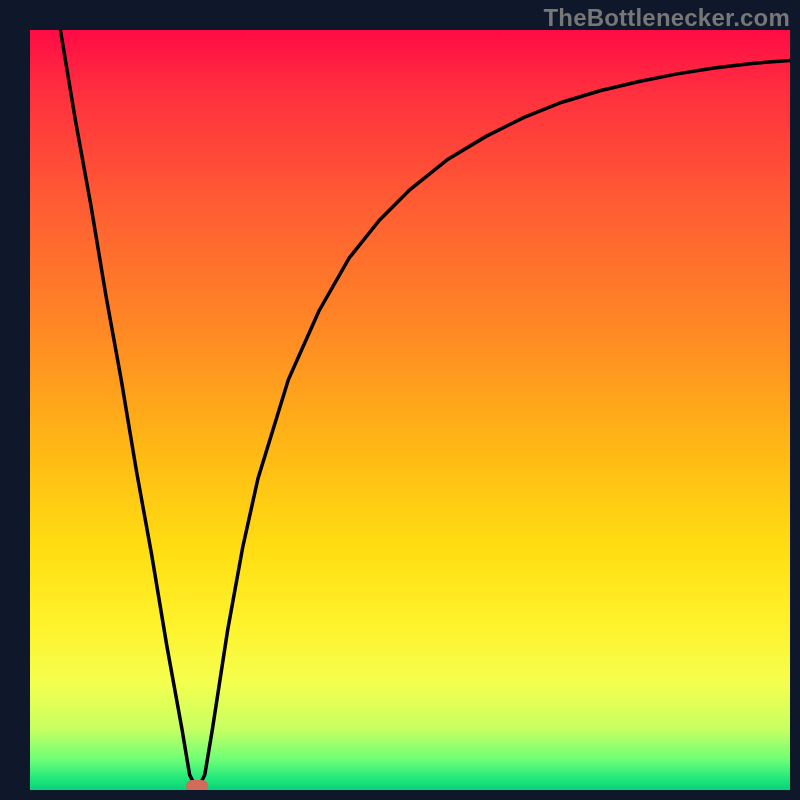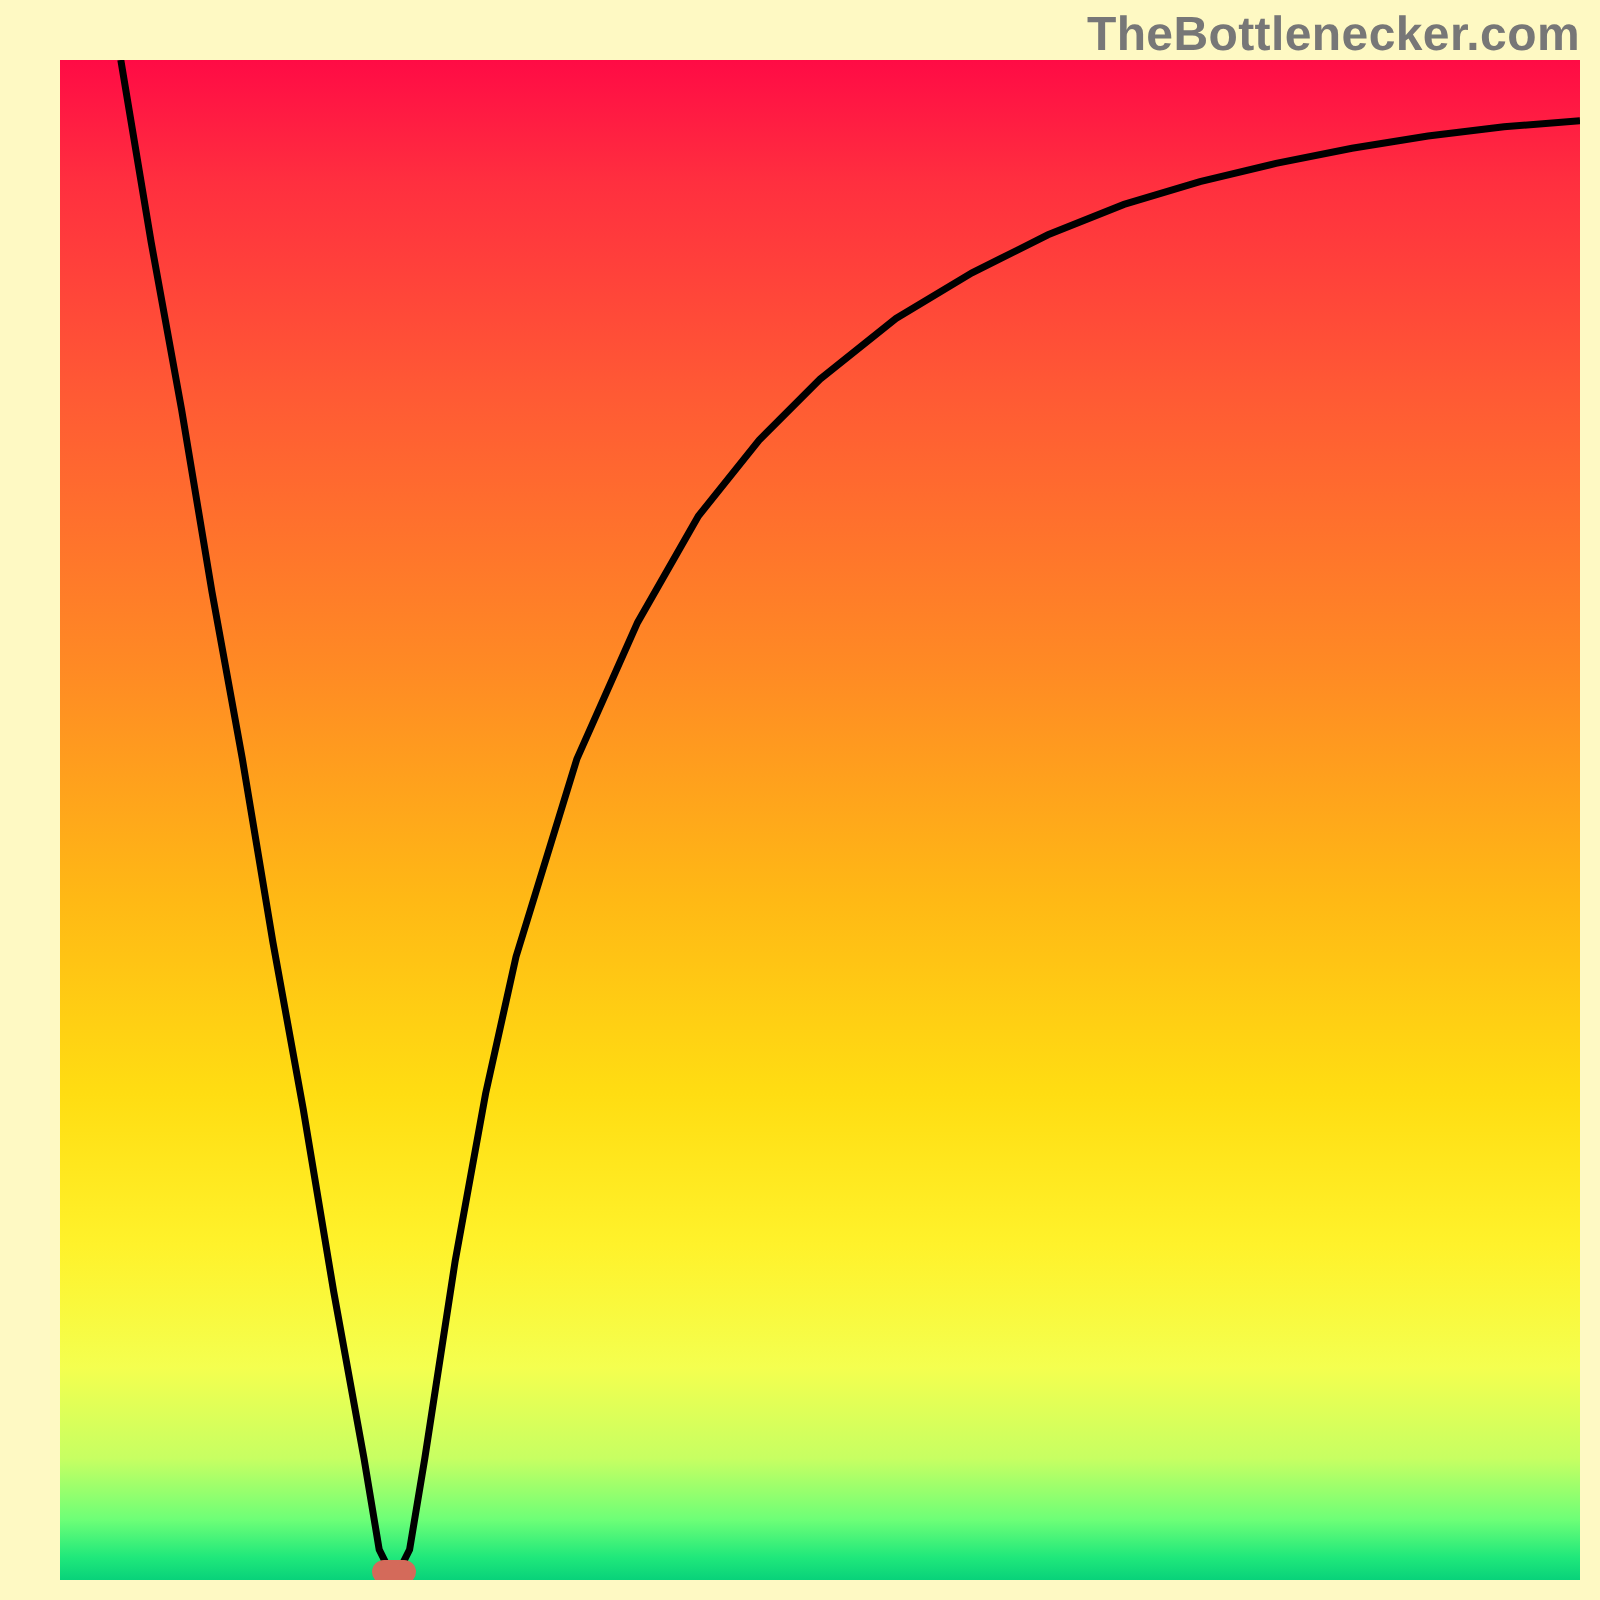--- a/index.html
+++ b/index.html
@@ -8,21 +8,21 @@
     width: 800px;
     height: 800px;
     overflow: hidden;
     background: #000;
     font-family: Arial, Helvetica, sans-serif;
   }
   .frame {
     position: relative;
     width: 800px;
     height: 800px;
-    background: #fef9c3;
+    background: #0f172a;
   }
   .watermark {
     position: absolute;
     top: 4px;
     right: 10px;
     font-size: 24px;
     font-weight: 600;
     color: #777;
     letter-spacing: 0.2px;
     user-select: none;

